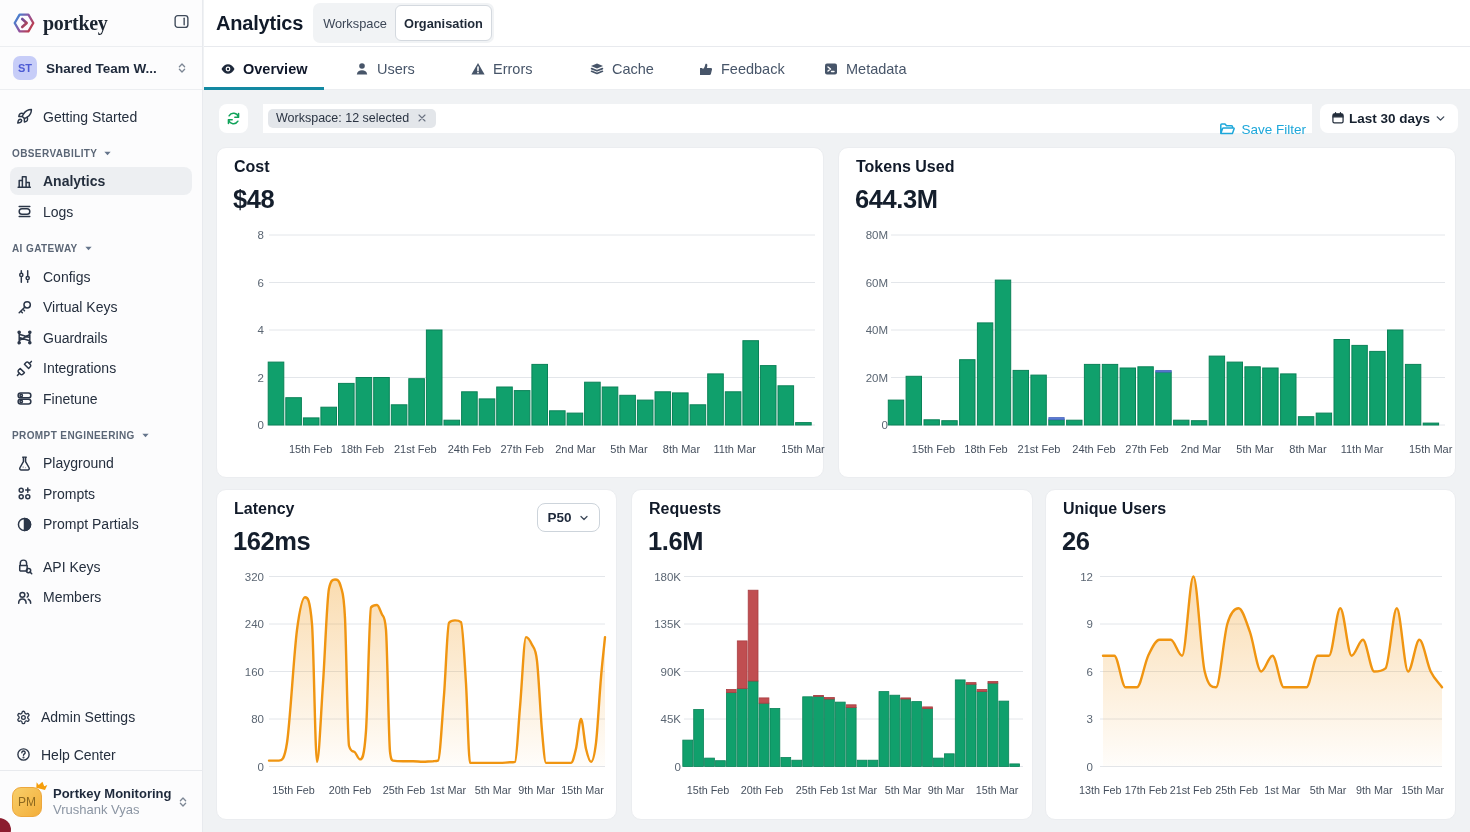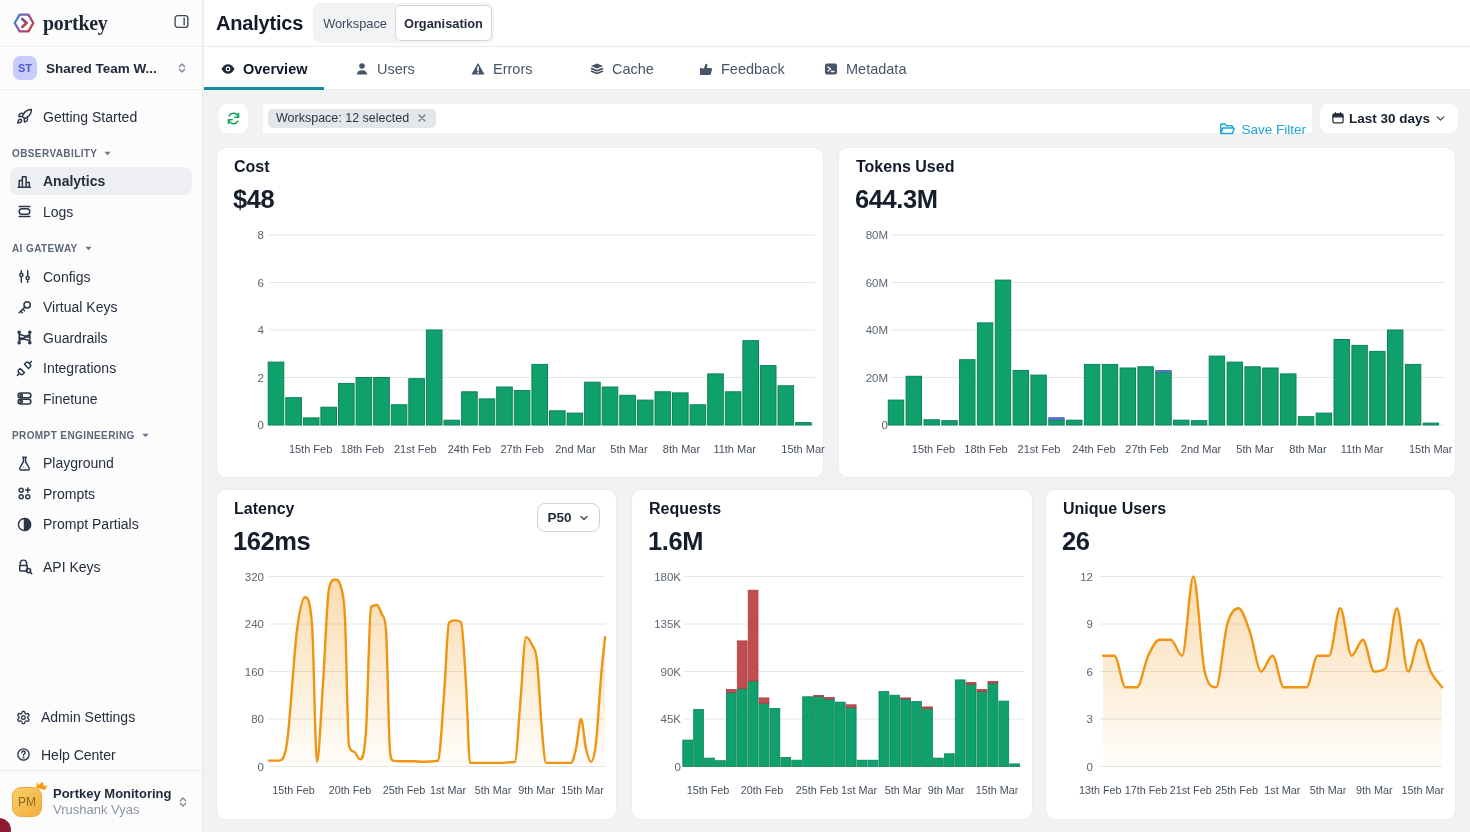--- a/index.html
+++ b/index.html
@@ -175,20 +175,27 @@
       </div>
       <div style="height:12px"></div>
       <div class="nav-item">
         <svg width="17" height="17" viewBox="0 0 16 16" fill="none" stroke="#2b3648" stroke-width="1.4" stroke-linecap="round" stroke-linejoin="round" style="color:#2b3648;">
           <path d="M4 7 V5 a3 3 0 0 1 6 0 V7 M3.5 7 H10.5 V11.3 a1 1 0 0 1 -1 1 H4.5 a1 1 0 0 1 -1 -1 Z"></path>
           <circle cx="11.8" cy="11.8" r="2"></circle>
           <path d="M13.3 13.3 L14.8 14.8"></path>
         </svg>
         <span>API Keys</span>
       </div>
+      <div class="nav-item">
+        <svg width="17" height="17" viewBox="0 0 16 16" fill="none" stroke="#2b3648" stroke-width="1.4" stroke-linecap="round" stroke-linejoin="round" style="color:#2b3648;">
+          <circle cx="6" cy="5.5" r="2.3"></circle>
+          <path d="M2.5 13.5 C2.5 10.8 4 9.5 6 9.5 C8 9.5 9.5 10.8 9.5 13.5 M10.5 3.6 a2.3 2.3 0 0 1 0 4 M11.5 9.7 C13 10.2 13.8 11.5 13.8 13.5"></path>
+        </svg>
+        <span>Members</span>
+      </div>
     </div>
   <div class="side-bottom">
     <div class="nav-item">
         <svg width="15" height="15" viewBox="0 0 16 16" fill="none" stroke="#2b3648" stroke-width="1.45" stroke-linecap="round" stroke-linejoin="round" style="color:#2b3648;">
           <g transform="scale(0.66)" stroke-width="2.1">
             <path d="M12.22 2h-.44a2 2 0 0 0-2 2v.18a2 2 0 0 1-1 1.73l-.43.25a2 2 0 0 1-2 0l-.15-.08a2 2 0 0 0-2.73.73l-.22.38a2 2 0 0 0 .73 2.73l.15.1a2 2 0 0 1 1 1.72v.51a2 2 0 0 1-1 1.74l-.15.09a2 2 0 0 0-.73 2.73l.22.38a2 2 0 0 0 2.73.73l.15-.08a2 2 0 0 1 2 0l.43.25a2 2 0 0 1 1 1.73V20a2 2 0 0 0 2 2h.44a2 2 0 0 0 2-2v-.18a2 2 0 0 1 1-1.73l.43-.25a2 2 0 0 1 2 0l.15.08a2 2 0 0 0 2.73-.73l.22-.39a2 2 0 0 0-.73-2.73l-.15-.08a2 2 0 0 1-1-1.74v-.5a2 2 0 0 1 1-1.74l.15-.09a2 2 0 0 0 .73-2.73l-.22-.38a2 2 0 0 0-2.73-.73l-.15.08a2 2 0 0 1-2 0l-.43-.25a2 2 0 0 1-1-1.73V4a2 2 0 0 0-2-2z"></path>
             <circle cx="12" cy="12" r="3"></circle>
           </g>
         </svg>
         <span>Admin Settings</span>

